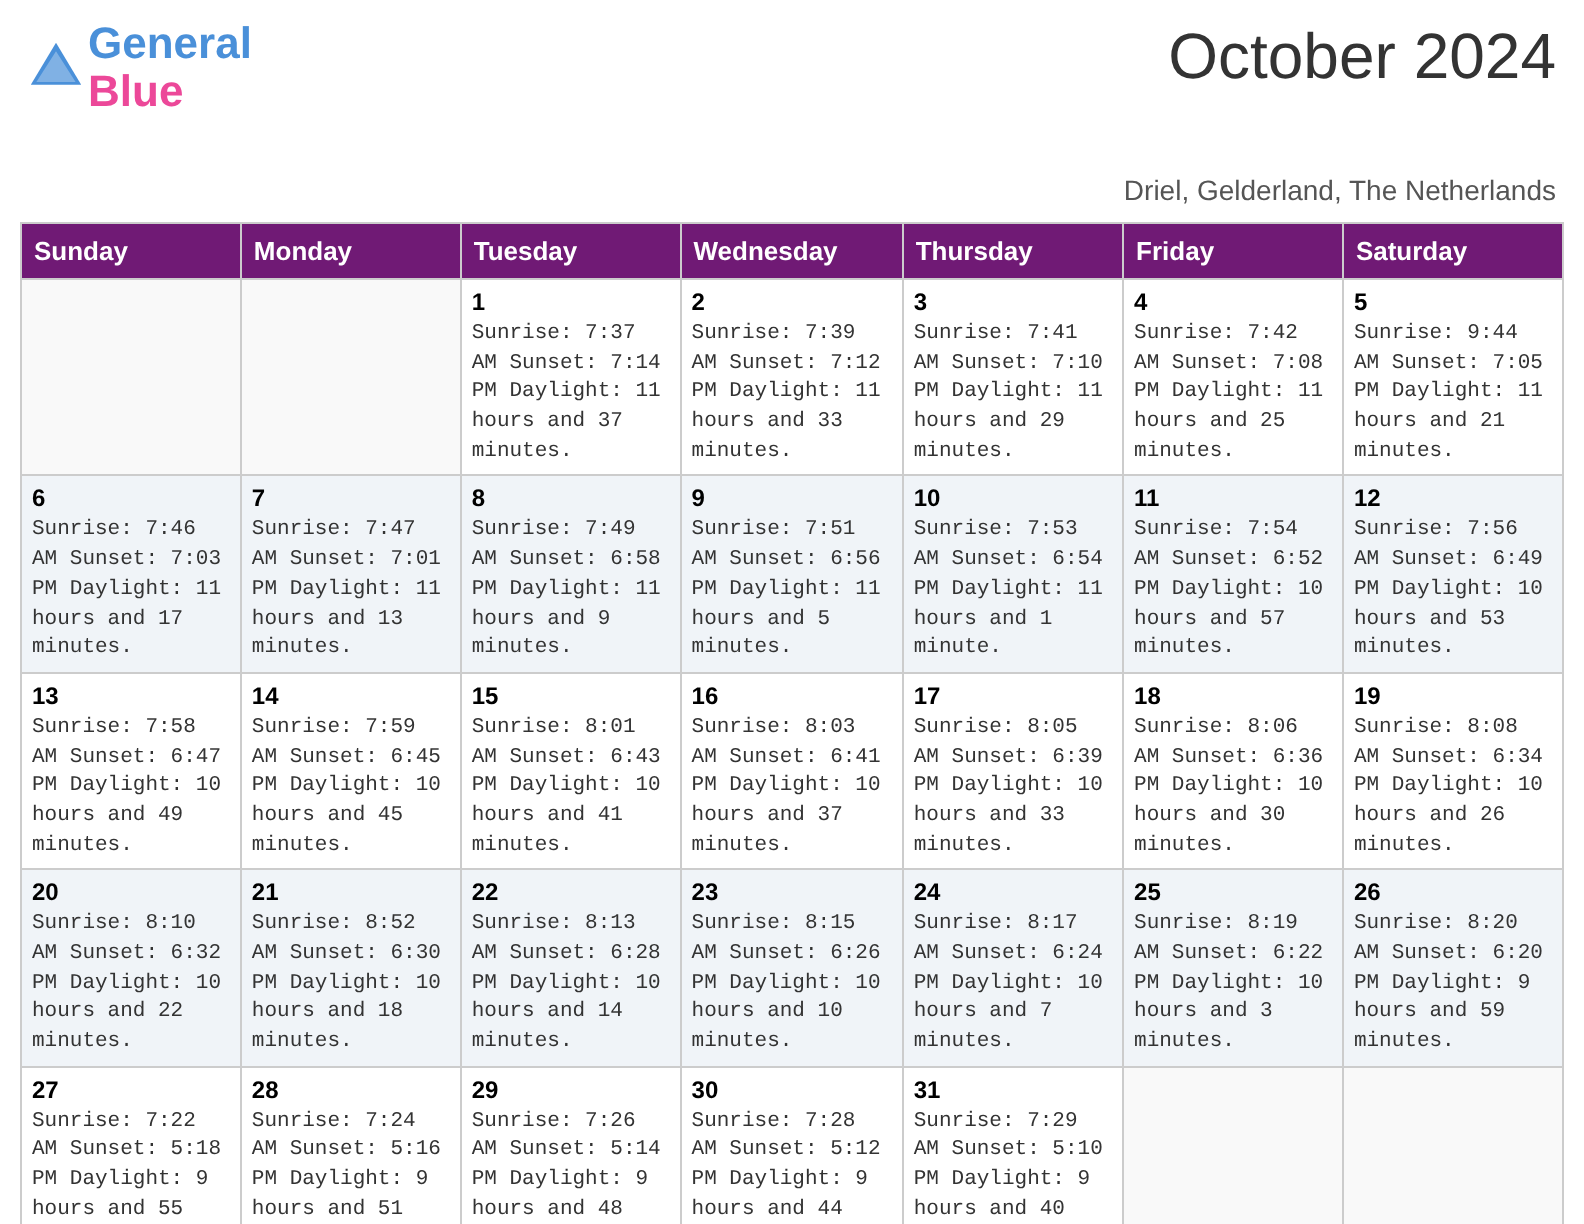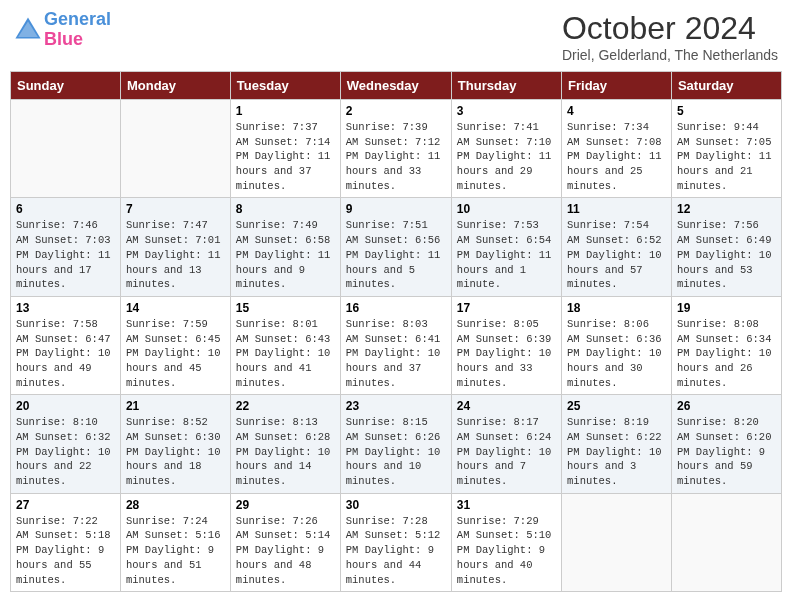--- a/index.html
+++ b/index.html
@@ -15,52 +15,53 @@
       justify-content: space-between;
       align-items: flex-start;
       margin-bottom: 8px;
       padding: 0 4px;
     }
     .logo {
       display: flex;
       align-items: center;
     }
     .logo-text {
-      font-size: 18px;
+      font-size: 22px;
       font-weight: bold;
       color: #333;
       line-height: 1.1;
     }
     .logo-text span {
       color: #4a90d9;
     }
     .logo-icon {
       width: 28px;
       height: 28px;
       margin-right: 2px;
     }
     .title-block {
-      text-align: left;
+      text-align: right;
     }
     .month-title {
       font-size: 32px;
       font-weight: normal;
       color: #333;
     }
     .location {
       font-size: 14px;
       color: #555;
+      margin-top: 40px;
     }
     table {
       width: 100%;
       border-collapse: collapse;
       font-size: 11px;
     }
     thead tr th {
-      background-color: #7f1d1d;
+      background-color: #701a75;
       color: #fff;
       text-align: left;
       padding: 6px 6px;
       font-size: 13px;
       font-weight: bold;
       border: 1px solid #ccc;
     }
     tbody tr td {
       border: 1px solid #ccc;
       vertical-align: top;
@@ -140,21 +141,21 @@
 Daylight: 11 hours and 33 minutes.</div>
         </td>
         <td>
           <span class="day-num">3</span>
           <div class="day-detail">Sunrise: 7:41 AM
 Sunset: 7:10 PM
 Daylight: 11 hours and 29 minutes.</div>
         </td>
         <td>
           <span class="day-num">4</span>
-          <div class="day-detail">Sunrise: 7:34 AM
+          <div class="day-detail">Sunrise: 7:42 AM
 Sunset: 7:08 PM
 Daylight: 11 hours and 25 minutes.</div>
         </td>
         <td>
           <span class="day-num">5</span>
           <div class="day-detail">Sunrise: 9:44 AM
 Sunset: 7:05 PM
 Daylight: 11 hours and 21 minutes.</div>
         </td>
       </tr>

